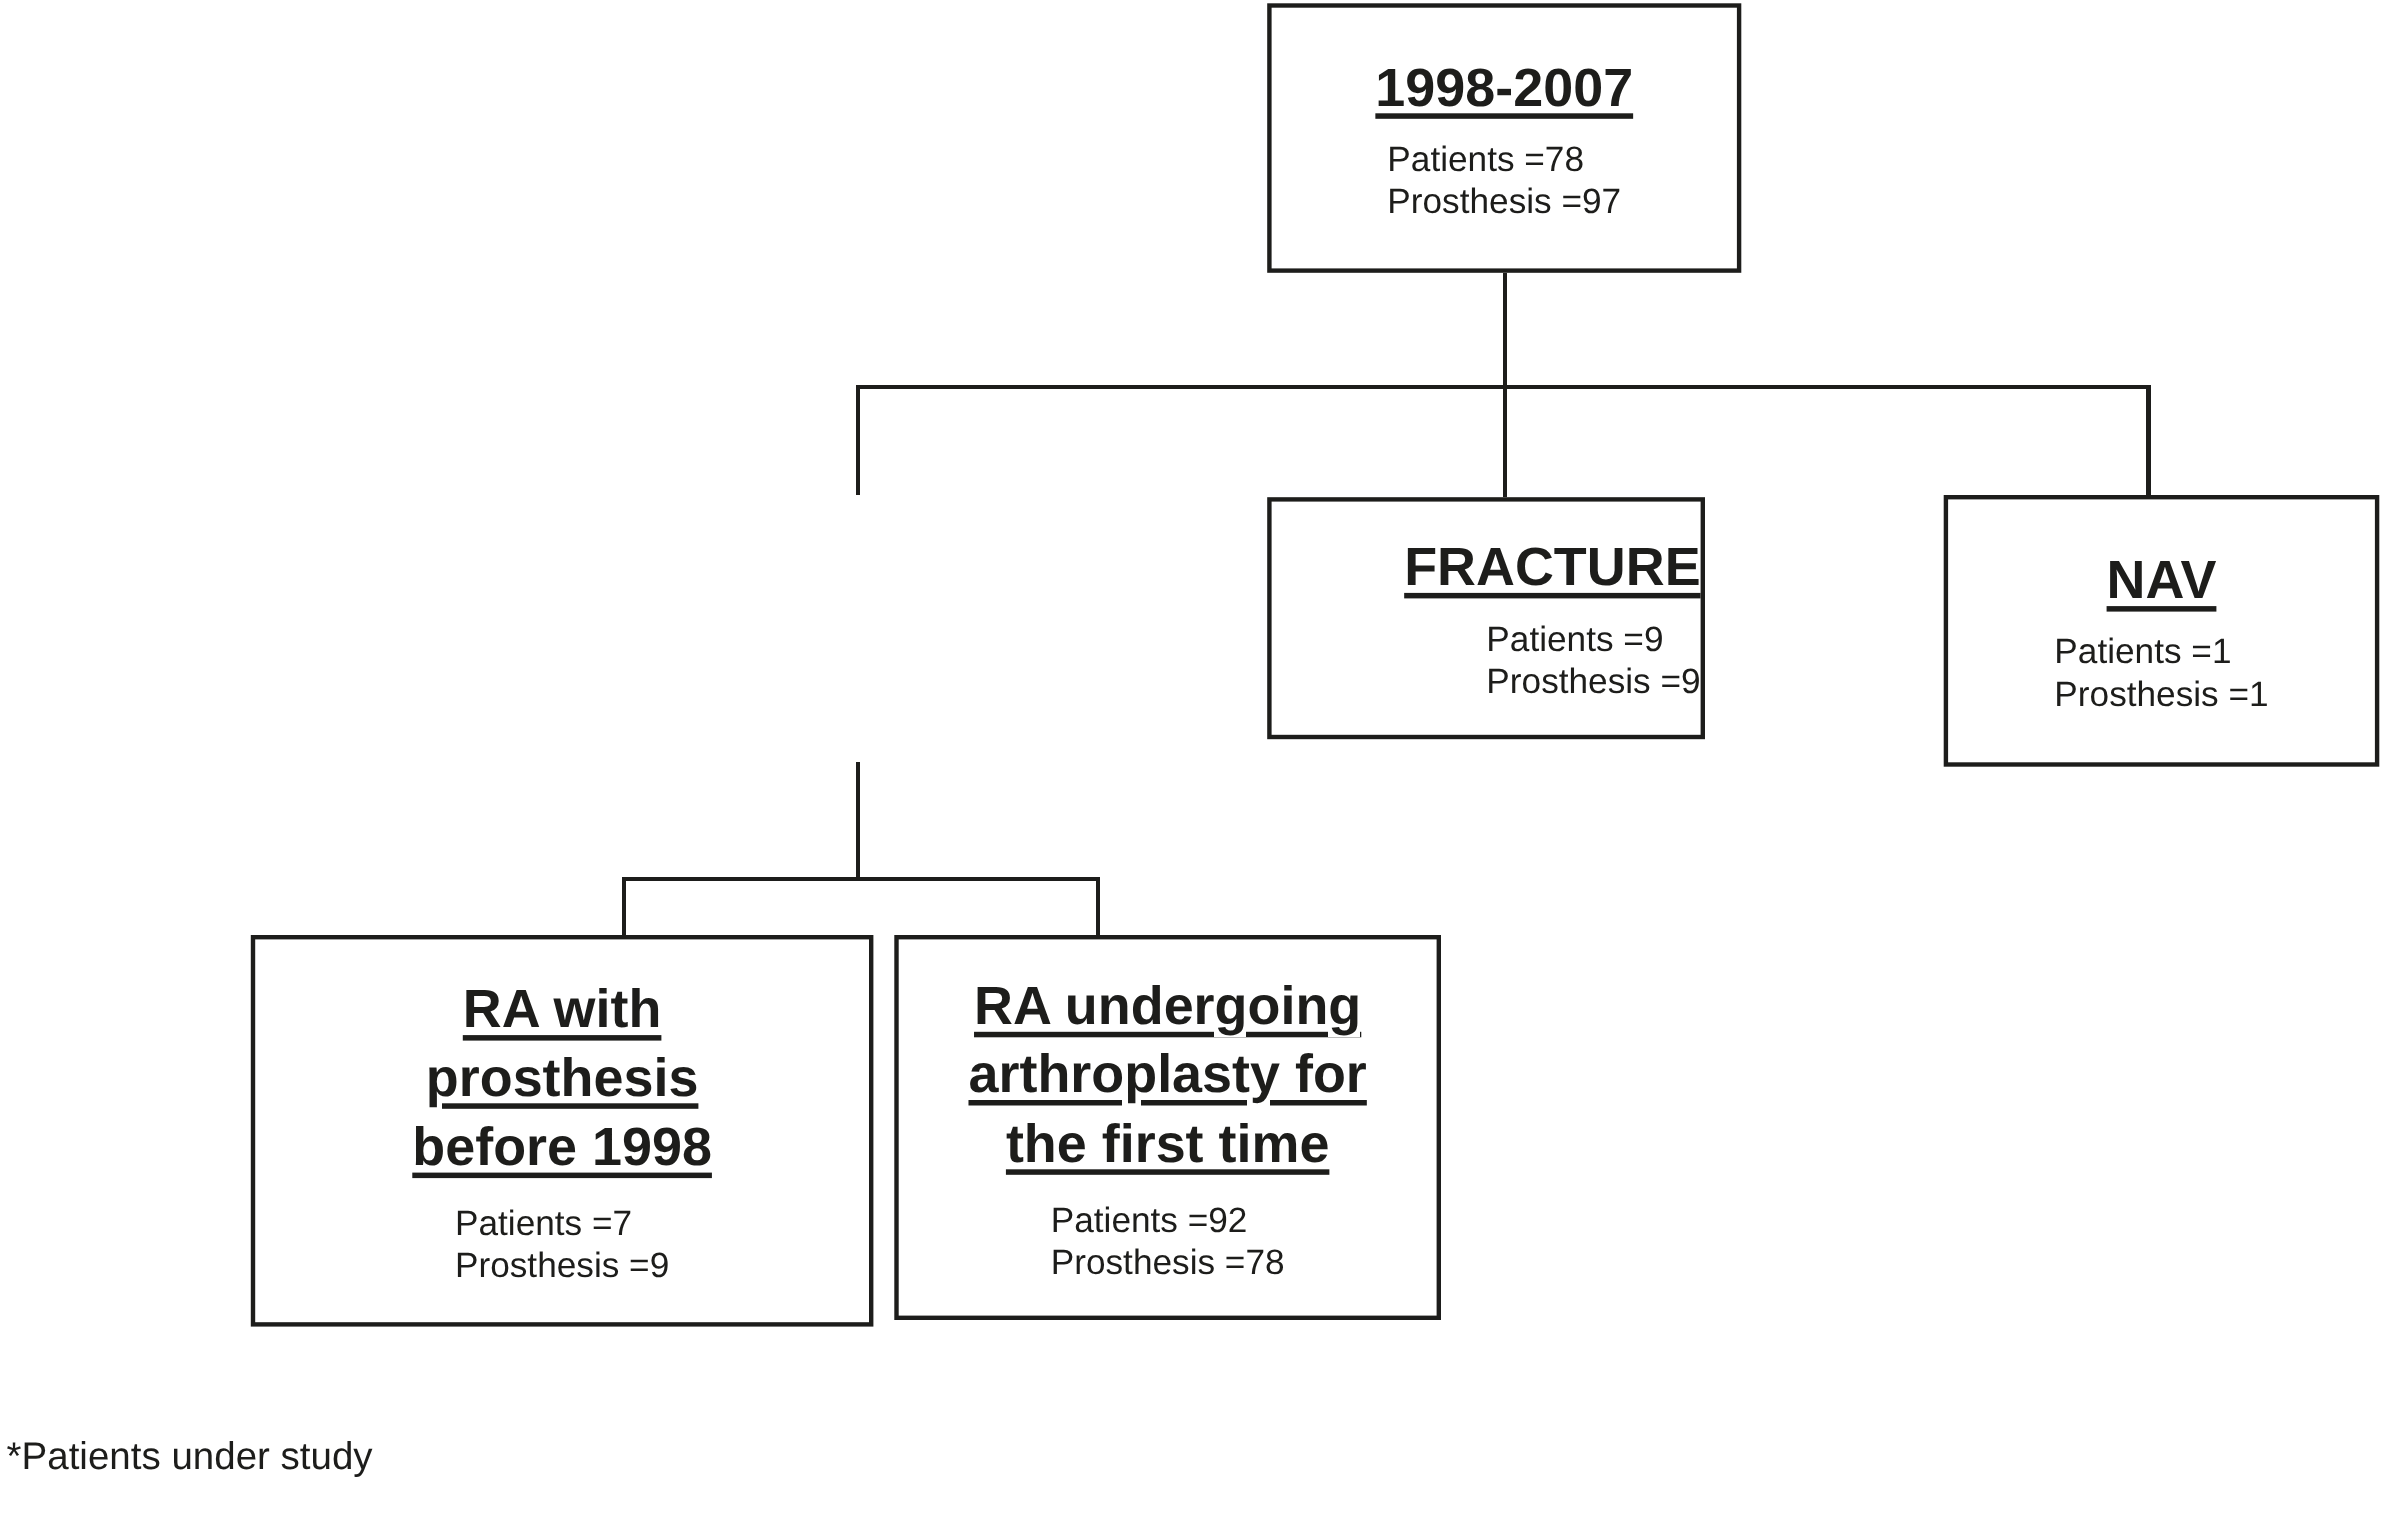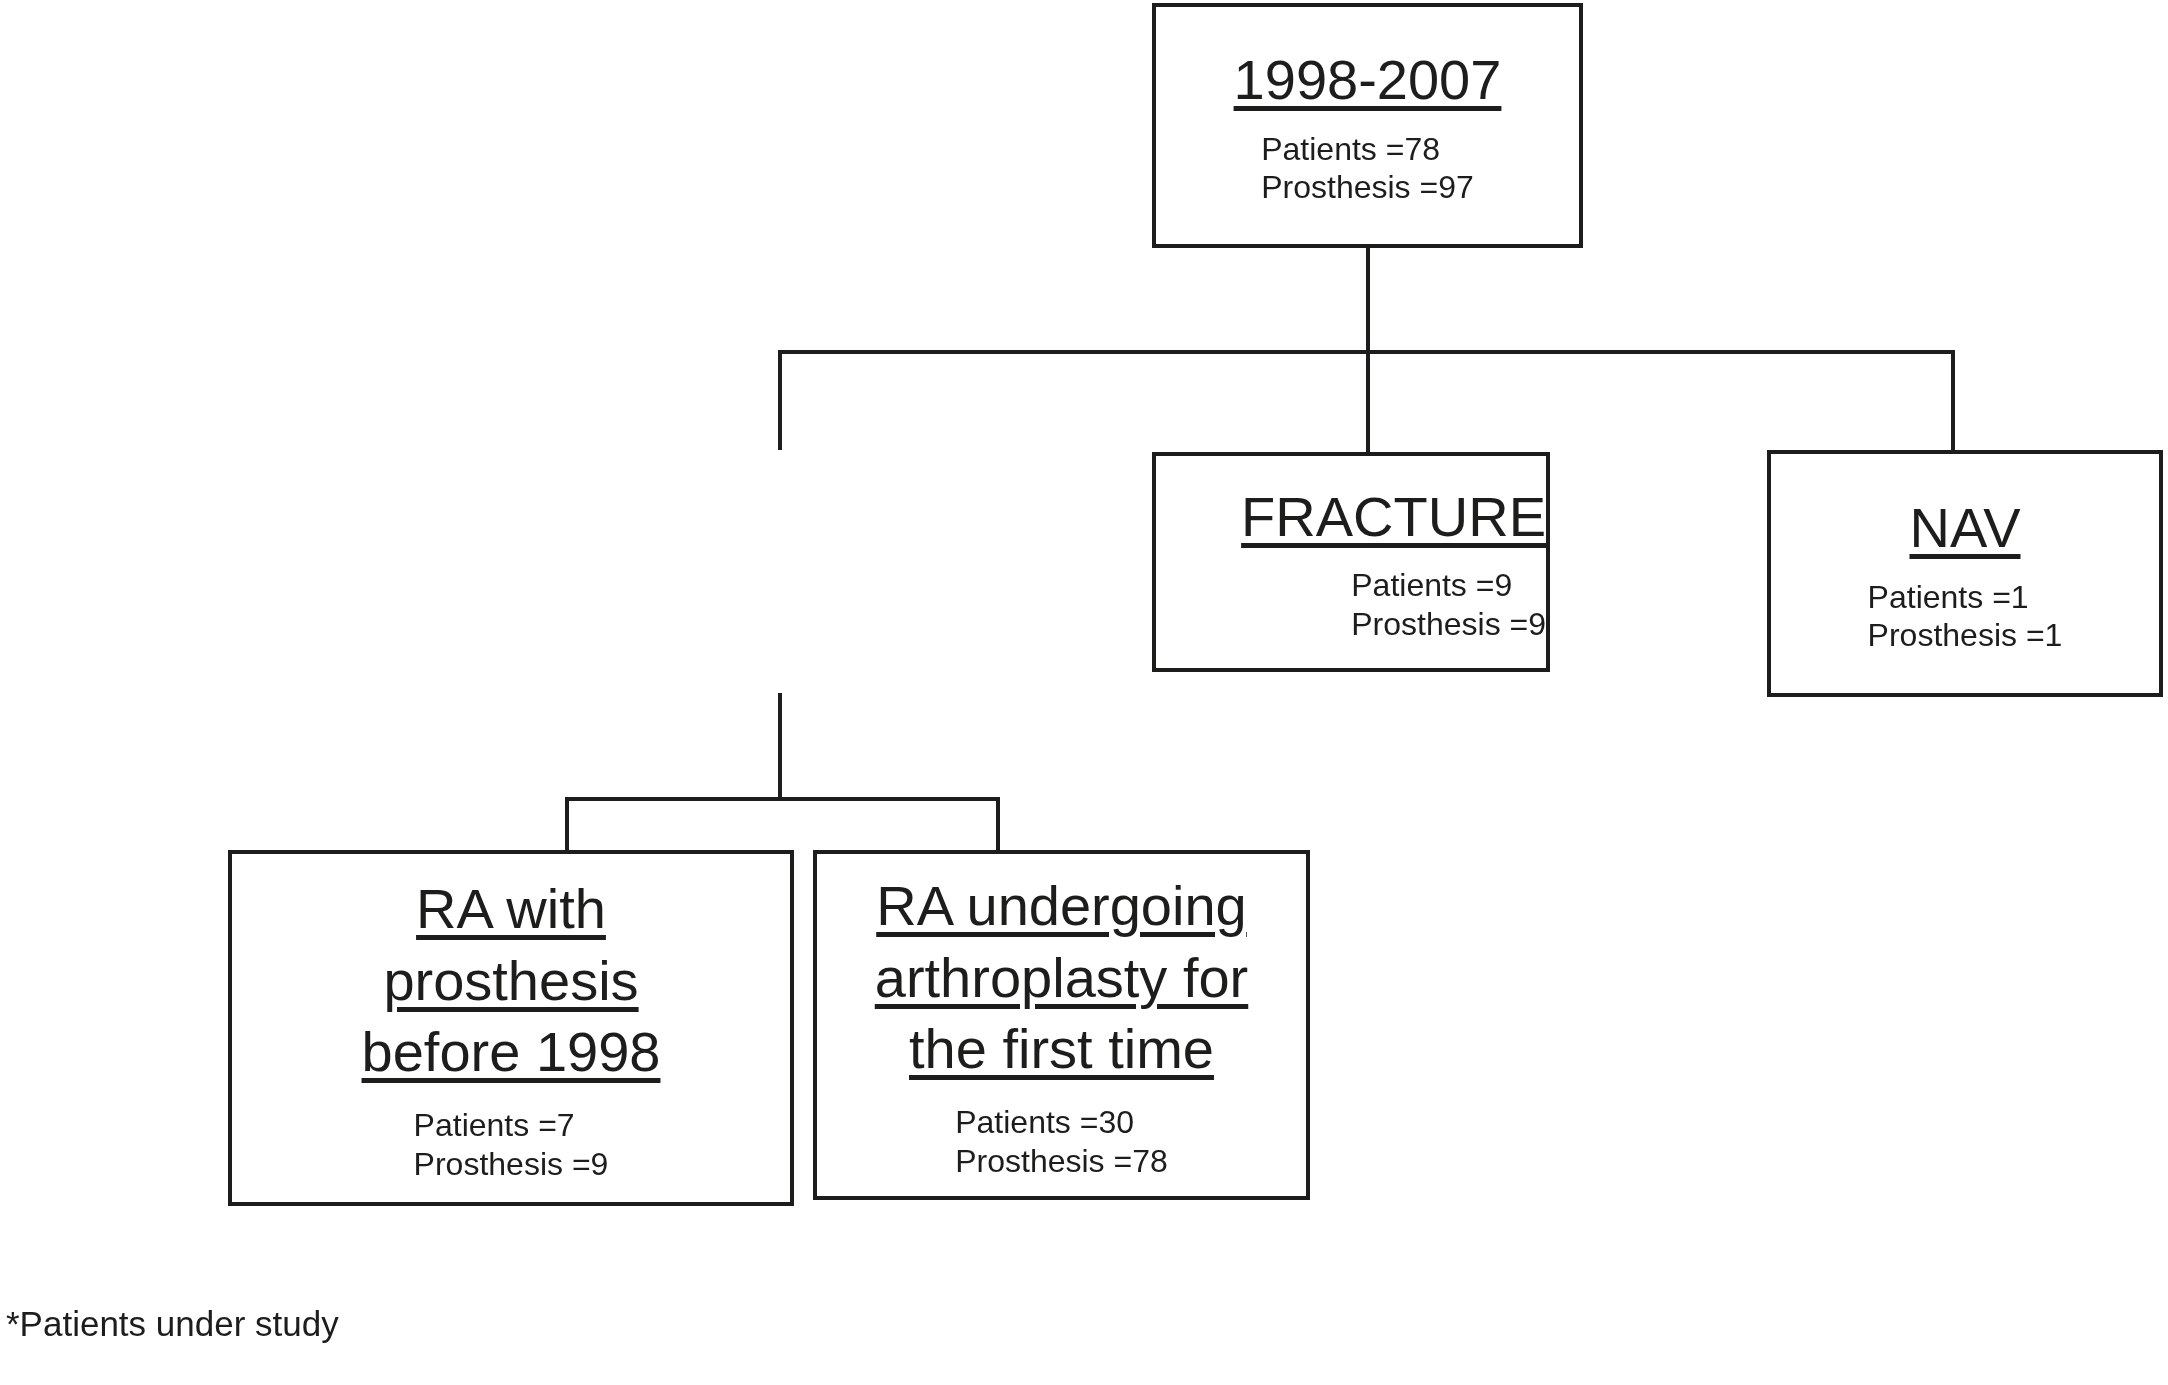--- a/index.html
+++ b/index.html
@@ -36,22 +36,22 @@
     box-sizing: border-box;
     border: 4px solid var(--ink);
     background: var(--paper);
     display: flex;
     flex-direction: column;
     justify-content: center;
     align-items: center;
     text-align: center;
   }
   .box-title {
-    font-weight: 400;
-    font-size: 56px;
+    font-weight: 700;
+    font-size: 49px;
     line-height: 1.28;
     white-space: pre-line;
     text-decoration: underline;
     text-decoration-thickness: 5px;
     text-underline-offset: 7px;
     margin: 0 0 18px 0;
   }
   .box-stats {
     display: inline-block;
     text-align: left;
@@ -127,20 +127,20 @@
       <div class="stat-line">Patients =7</div>
       <div class="stat-line">Prosthesis =9</div>
     </div>
   </div>
 
   <div class="node node-ra-first">
     <div class="box-title">RA undergoing
 arthroplasty for
 the first time</div>
     <div class="box-stats">
-      <div class="stat-line">Patients =30</div>
+      <div class="stat-line">Patients =92</div>
       <div class="stat-line">Prosthesis =78</div>
     </div>
   </div>
 
   <div class="footnote">*Patients under study</div>
 
 </div>
 
 </body></html>

